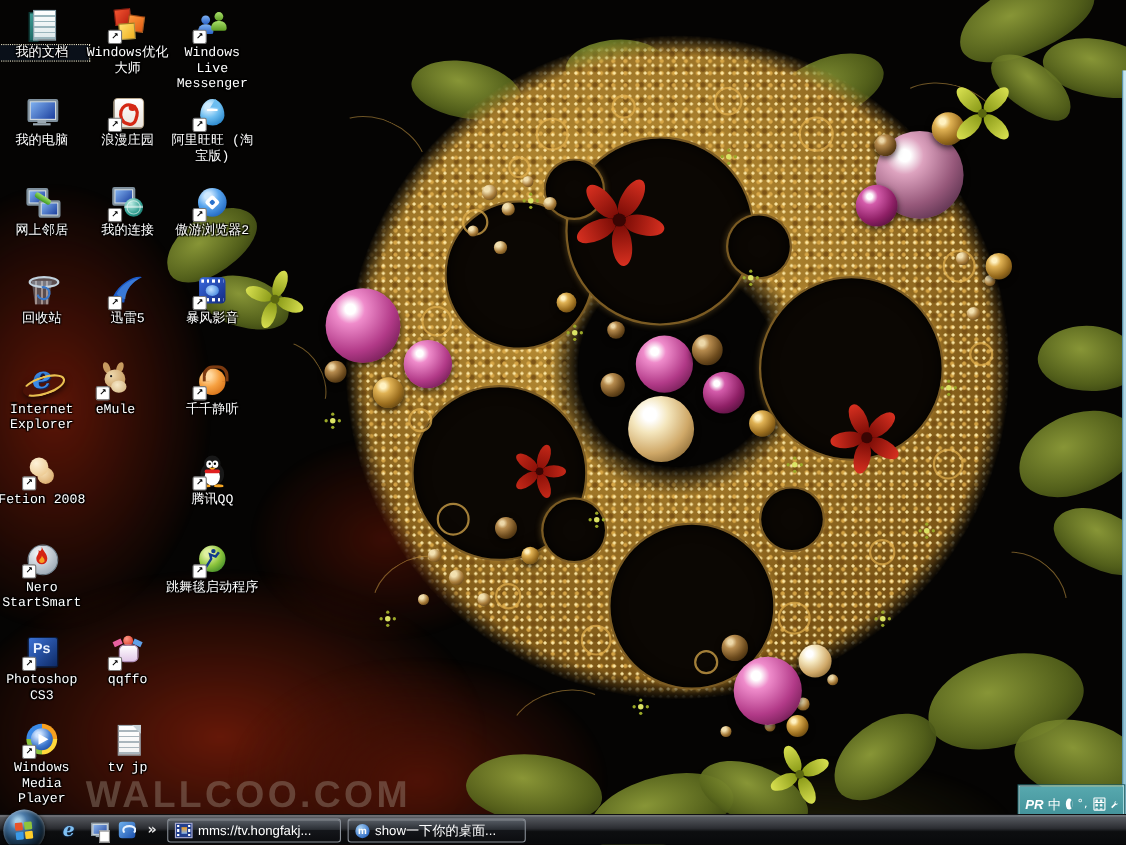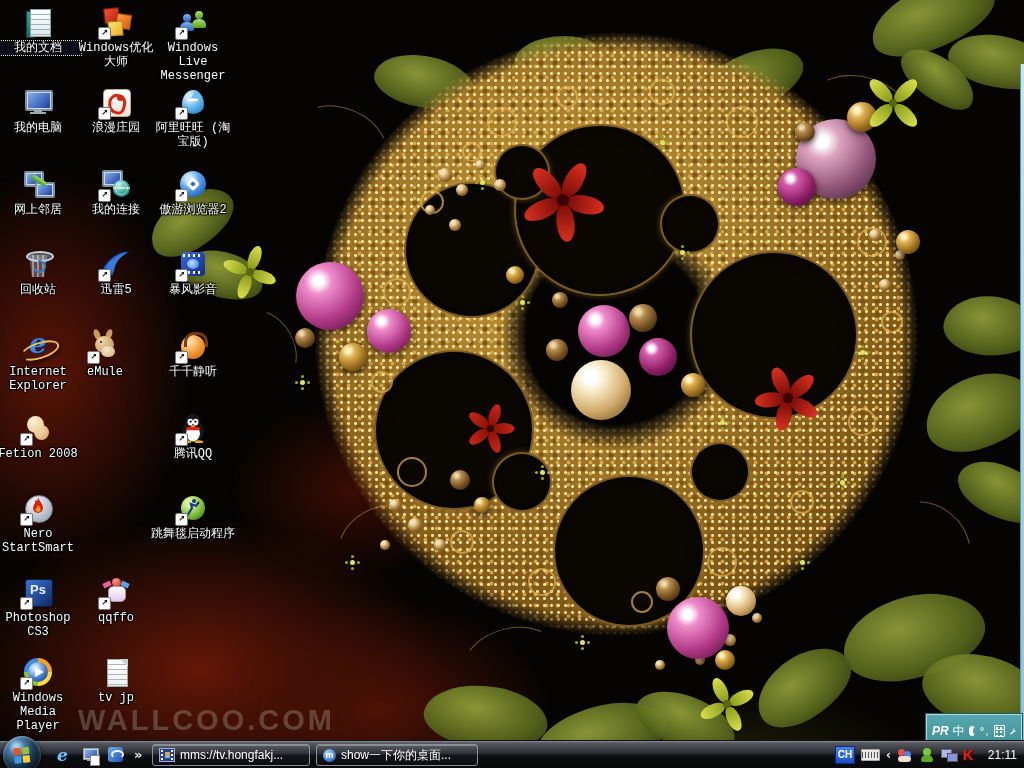--- a/index.html
+++ b/index.html
@@ -30,21 +30,21 @@
   .o-bronze{background:radial-gradient(circle at 33% 28%, #ecd7a8 0 9%, #b68b4e 25%, #6e4c1e 60%, #2c1c06 95%);}
   .o-mauve{background:radial-gradient(circle at 33% 28%, #fff 0 7%, #dda3bf 22%, #96587a 58%, #40203a 95%);}
   .leaf{position:absolute;border-radius:55% 45% 60% 40%/60% 50% 50% 40%;
     background:radial-gradient(ellipse at 40% 38%, #93a23b, #58661c 60%, #27300b 100%);opacity:.92;}
   .patch{position:absolute;border-radius:50%;filter:blur(2px);}
   .tend{position:absolute;border:1px solid transparent;border-top-color:rgba(214,164,72,.5);border-radius:50%;}
   .petal{position:absolute;border-radius:50%;}
   .gf{position:absolute;width:5px;height:5px;border-radius:50%;background:#dce465;}
   #watermark{position:absolute;left:78px;top:706px;color:rgba(165,152,138,.38);z-index:3;
     font-family:"Liberation Sans",sans-serif;font-weight:bold;line-height:1.0;}
-  #wm1{font-size:29px;letter-spacing:3px;}
+  #wm1{font-size:34px;letter-spacing:3px;}
   #wm2{font-size:23px;letter-spacing:4px;margin-top:4px;color:rgba(150,140,125,.30);}
 
   
   .cell{position:absolute;width:86px;z-index:10;cursor:default;text-align:center;}
   .lbl{margin-top:3px;font-family:"Liberation Mono","DejaVu Sans",monospace;font-size:12px;line-height:14px;
     color:#fff;text-shadow:1px 1px 1px #000,-1px -1px 1px #000,1px -1px 1px #000,-1px 1px 1px #000;}
   .sel .lbl{outline:1px dotted #e8e3c8;background:rgba(20,40,70,.35);}
   .ic{position:relative;width:32px;height:32px;margin:0 auto;}
   .sc{position:absolute;left:-2px;bottom:-2px;width:11px;height:11px;background:#fff;border:1px solid #777;
     border-radius:2px;z-index:4;font:bold 8px/10px "DejaVu Sans",sans-serif;color:#000;}
@@ -626,34 +626,14 @@
     <div class="task" id="task1">
       <span class="film">
           <span class="dot"></span>
         </span>
       <span>mms://tv.hongfakj...</span>
     </div>
     <div class="task" id="task2">
       <span class="mx">m</span>
       <span>show一下你的桌面...</span>
     </div>
-    <div id="tray">
-      <div id="chbox">CH</div>
-      <div id="kbicon"></div>
-      <span id="collapse">‹</span>
-      <div class="tico">
-          <div class="hh1"></div>
-          <div class="hh2"></div>
-          <div class="bb"></div>
-        </div>
-      <div class="tico">
-          <div class="gh"></div>
-          <div class="gb"></div>
-        </div>
-      <div class="tico">
-          <div class="m1"></div>
-          <div class="m2"></div>
-        </div>
-      <div class="tico kas">K</div>
-      <span id="clock">21:11</span>
-    </div>
   </div>
 </div>
 
 </body></html>

